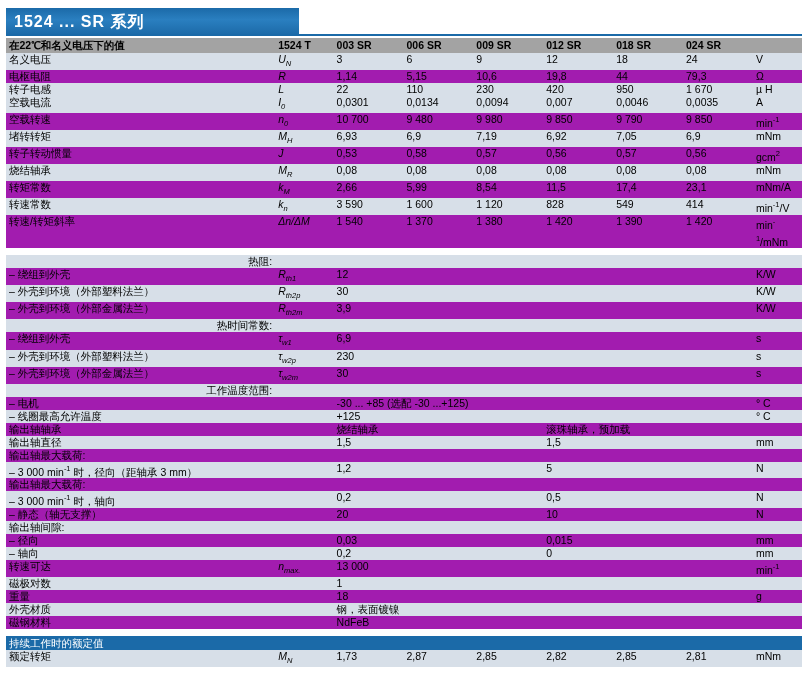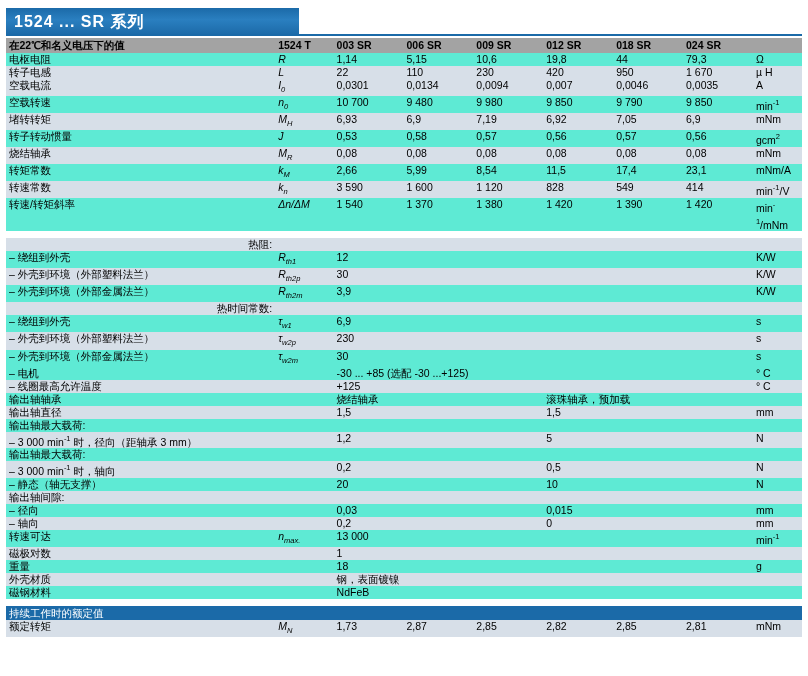--- a/index.html
+++ b/index.html
@@ -15,21 +15,21 @@
   
   table{border-collapse:collapse;position:absolute;left:6px;top:38px;width:796px;table-layout:fixed;}
   td{padding:0 3px;vertical-align:top;font-size:10.5px;line-height:13px;height:13px;}
   .c0{width:258px;}
   .c1{width:56px;text-align:left;}
   .c2,.c3,.c4,.c5,.c6,.c7{width:67px;}
   .c8{width:47px;}
   .hdr{background:#a3a3a3;font-weight:bold;font-size:10.5px;}
   .hdr td{height:15px;line-height:15px;}
   .band{background:#d7dfe8;}
-  .sub{background:#5eead4;}
+  .sub{background:#a21caf;}
   .white{background:#ffffff;}
   .it{font-style:italic;}
   .sup{font-size:7.5px;vertical-align:super;}
   .sub2{font-size:7.5px;vertical-align:sub;}
   .secthead{font-weight:normal;text-align:right;}
   .blue-sec{background:#1b6aa8;color:#fff;font-weight:normal;font-size:10.5px;}
   .blue-sec td{height:14px;line-height:14px;}
   .spacer td{height:7px;line-height:7px;}
 </style>
 </head>
@@ -59,20 +59,31 @@
           <td class="c0">在22℃和名义电压下的值</td>
           <td class="c1">1524 T</td>
           <td>003 SR</td>
           <td>006 SR</td>
           <td>009 SR</td>
           <td>012 SR</td>
           <td>018 SR</td>
           <td>024 SR</td>
           <td class="c8"></td>
         </tr>
+        <tr class="band">
+          <td class="c0">名义电压</td>
+          <td class="c1 it"><span class="it">U</span><span class="it sub2">N</span></td>
+          <td>3</td>
+          <td>6</td>
+          <td>9</td>
+          <td>12</td>
+          <td>18</td>
+          <td>24</td>
+          <td class="c8">V</td>
+        </tr>
         <tr class="sub">
           <td class="c0">电枢电阻</td>
           <td class="c1 it"><span class="it">R</span></td>
           <td>1,14</td>
           <td>5,15</td>
           <td>10,6</td>
           <td>19,8</td>
           <td>44</td>
           <td>79,3</td>
           <td class="c8">Ω</td>
@@ -220,20 +231,26 @@
           <td class="c1 it"><span class="it">τ</span><span class="it sub2">w2p</span></td>
           <td colspan="6">230</td>
           <td class="c8">s</td>
         </tr>
         <tr class="sub">
           <td class="c0">– 外壳到环境（外部金属法兰）</td>
           <td class="c1 it"><span class="it">τ</span><span class="it sub2">w2m</span></td>
           <td colspan="6">30</td>
           <td class="c8">s</td>
         </tr>
+        <tr class="band">
+          <td class="c0 secthead">工作温度范围:</td>
+          <td class="c1"></td>
+          <td colspan="6"></td>
+          <td class="c8"></td>
+        </tr>
         <tr class="sub">
           <td class="c0">– 电机</td>
           <td class="c1 it"></td>
           <td colspan="6">-30 ...  +85 (选配 -30 ...+125)</td>
           <td class="c8">° C</td>
         </tr>
         <tr class="band">
           <td class="c0">– 线圈最高允许温度</td>
           <td class="c1 it"></td>
           <td colspan="6">+125</td>

